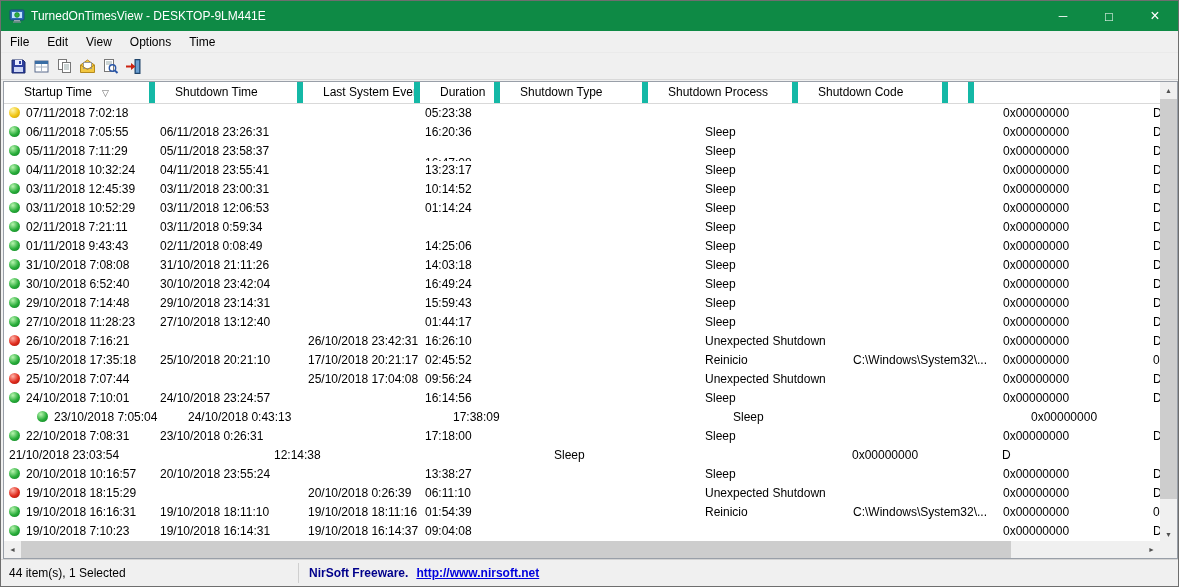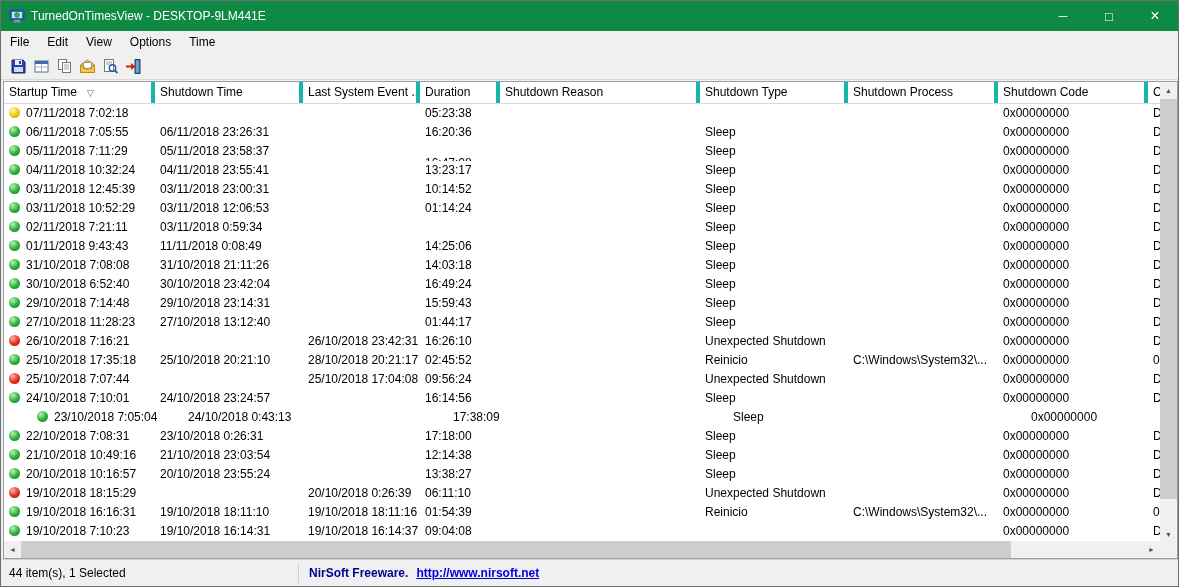--- a/index.html
+++ b/index.html
@@ -19,21 +19,21 @@
   .menubar { position:absolute; left:0; top:30px; right:0; height:22px; background:#f0f0f0; display:flex; align-items:center; border-bottom:1px solid #eaeaea; }
   .menuitem { font-size:12px; color:#000; padding:0 9px; line-height:22px; }
 
   
   .toolbar { position:absolute; left:0; top:53px; right:0; height:26px; background:#f0f0f0; display:flex; align-items:center; padding-left:6px; border-bottom:1px solid #d9d9d9; }
   .tbtn { width:23px; height:22px; display:flex; align-items:center; justify-content:center; }
 
   
   .listview { position:absolute; left:2px; top:80px; width:1175px; height:478px; background:#fff; border:1px solid #999fa8; }
   .lheader { position:absolute; left:0; top:0; right:17px; height:22px; background:#fff; border-bottom:1px solid #d9d9d9; display:flex; overflow:hidden; }
-  .hcell { flex:none; font-size:12px; line-height:21px; color:#000; padding-left:5px; border-right:4px solid #14b8a6; overflow:hidden; white-space:nowrap; }
+  .hcell { flex:none; font-size:12px; line-height:21px; color:#000; padding-left:20px; border-right:6px solid #14b8a6; overflow:hidden; white-space:nowrap; }
   .hcell .sort { color:#666; font-size:9px; margin-left:10px; }
   .lbody { position:absolute; left:0; top:22px; right:17px; bottom:17px; overflow:hidden; }
   .row { height:19px; display:flex; }
   .cell { flex:none; font-size:12px; line-height:19px; color:#000; padding-left:5px; overflow:hidden; white-space:nowrap; }
   .dot { display:inline-block; width:11px; height:11px; border-radius:50%; margin-right:6px; vertical-align:-1px; }
   .dot.green  { background:radial-gradient(circle at 35% 30%, #b8f5b0, #29ad3a 55%, #0c7a22); }
   .dot.red    { background:radial-gradient(circle at 35% 30%, #ffb3a8, #e02b1d 55%, #9a1408); }
   .dot.yellow { background:radial-gradient(circle at 35% 30%, #fff7b0, #f0c514 55%, #bd9400); }
 
   
@@ -139,21 +139,20 @@
       </svg>
     </div>
   </div>
 
   <div class="listview">
     <div class="lheader">
         <div class="hcell" style="width: 151px;"><span>Startup Time</span><span class="sort">▽</span></div>
         <div class="hcell" style="width: 148px;"><span>Shutdown Time</span></div>
         <div class="hcell" style="width: 117px;"><span>Last System Event ...</span></div>
         <div class="hcell" style="width: 80px;"><span>Duration</span></div>
-        <div class="hcell" style="width: 200px;"><span>Shutdown Reason</span></div>
         <div class="hcell" style="width: 148px;"><span>Shutdown Type</span></div>
         <div class="hcell" style="width: 150px;"><span>Shutdown Process</span></div>
         <div class="hcell" style="width: 150px;"><span>Shutdown Code</span></div>
         <div class="hcell" style="width: 24px;"><span>C...</span></div>
       </div>
     <div class="lbody">
         <div class="row">
           <div class="cell" style="width: 151px;"><span class="dot yellow"></span><span>07/11/2018 7:02:18</span></div>
           <div class="cell" style="width: 148px;"><span></span></div>
           <div class="cell" style="width: 117px;"><span></span></div>
@@ -225,21 +224,21 @@
           <div class="cell" style="width: 117px;"><span></span></div>
           <div class="cell" style="width: 80px; margin-top: 43px;"><span>17:38:23</span></div>
           <div class="cell" style="width: 200px;"><span></span></div>
           <div class="cell" style="width: 148px;"><span>Sleep</span></div>
           <div class="cell" style="width: 150px;"><span></span></div>
           <div class="cell" style="width: 150px;"><span>0x00000000</span></div>
           <div class="cell" style="width: 24px;"><span>D</span></div>
         </div>
         <div class="row">
           <div class="cell" style="width: 151px;"><span class="dot green"></span><span>01/11/2018 9:43:43</span></div>
-          <div class="cell" style="width: 148px;"><span>11/11/2018 0:08:49</span></div>
+          <div class="cell" style="width: 148px;"><span>02/11/2018 0:08:49</span></div>
           <div class="cell" style="width: 117px;"><span></span></div>
           <div class="cell" style="width: 80px;"><span>14:25:06</span></div>
           <div class="cell" style="width: 200px;"><span></span></div>
           <div class="cell" style="width: 148px;"><span>Sleep</span></div>
           <div class="cell" style="width: 150px;"><span></span></div>
           <div class="cell" style="width: 150px;"><span>0x00000000</span></div>
           <div class="cell" style="width: 24px;"><span>D</span></div>
         </div>
         <div class="row">
           <div class="cell" style="width: 151px;"><span class="dot green"></span><span>31/10/2018 7:08:08</span></div>
@@ -292,21 +291,21 @@
           <div class="cell" style="width: 80px;"><span>16:26:10</span></div>
           <div class="cell" style="width: 200px;"><span></span></div>
           <div class="cell" style="width: 148px;"><span>Unexpected Shutdown</span></div>
           <div class="cell" style="width: 150px;"><span></span></div>
           <div class="cell" style="width: 150px;"><span>0x00000000</span></div>
           <div class="cell" style="width: 24px;"><span>D</span></div>
         </div>
         <div class="row">
           <div class="cell" style="width: 151px;"><span class="dot green"></span><span>25/10/2018 17:35:18</span></div>
           <div class="cell" style="width: 148px;"><span>25/10/2018 20:21:10</span></div>
-          <div class="cell" style="width: 117px;"><span>28/10/2018 20:21:17</span></div>
+          <div class="cell" style="width: 117px;"><span>17/10/2018 20:21:17</span></div>
           <div class="cell" style="width: 80px;"><span>02:45:52</span></div>
           <div class="cell" style="width: 200px;"><span></span></div>
           <div class="cell" style="width: 148px;"><span>Reinicio</span></div>
           <div class="cell" style="width: 150px;"><span>C:\Windows\System32\...</span></div>
           <div class="cell" style="width: 150px;"><span>0x00000000</span></div>
           <div class="cell" style="width: 24px;"><span>0</span></div>
         </div>
         <div class="row">
           <div class="cell" style="width: 151px;"><span class="dot red"></span><span>25/10/2018 7:07:44</span></div>
           <div class="cell" style="width: 148px;"><span></span></div>
@@ -345,21 +344,20 @@
           <div class="cell" style="width: 148px;"><span>23/10/2018 0:26:31</span></div>
           <div class="cell" style="width: 117px;"><span></span></div>
           <div class="cell" style="width: 80px;"><span>17:18:00</span></div>
           <div class="cell" style="width: 200px;"><span></span></div>
           <div class="cell" style="width: 148px;"><span>Sleep</span></div>
           <div class="cell" style="width: 150px;"><span></span></div>
           <div class="cell" style="width: 150px;"><span>0x00000000</span></div>
           <div class="cell" style="width: 24px;"><span>D</span></div>
         </div>
         <div class="row">
-          <div class="cell" style="width: 151px;"><span class="dot green"></span><span>21/10/2018 10:49:16</span></div>
           <div class="cell" style="width: 148px;"><span>21/10/2018 23:03:54</span></div>
           <div class="cell" style="width: 117px;"><span></span></div>
           <div class="cell" style="width: 80px;"><span>12:14:38</span></div>
           <div class="cell" style="width: 200px;"><span></span></div>
           <div class="cell" style="width: 148px;"><span>Sleep</span></div>
           <div class="cell" style="width: 150px;"><span></span></div>
           <div class="cell" style="width: 150px;"><span>0x00000000</span></div>
           <div class="cell" style="width: 24px;"><span>D</span></div>
         </div>
         <div class="row">

